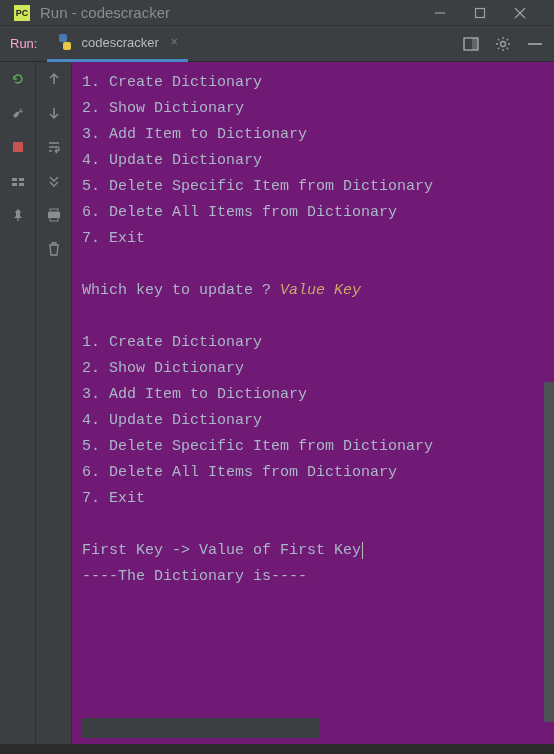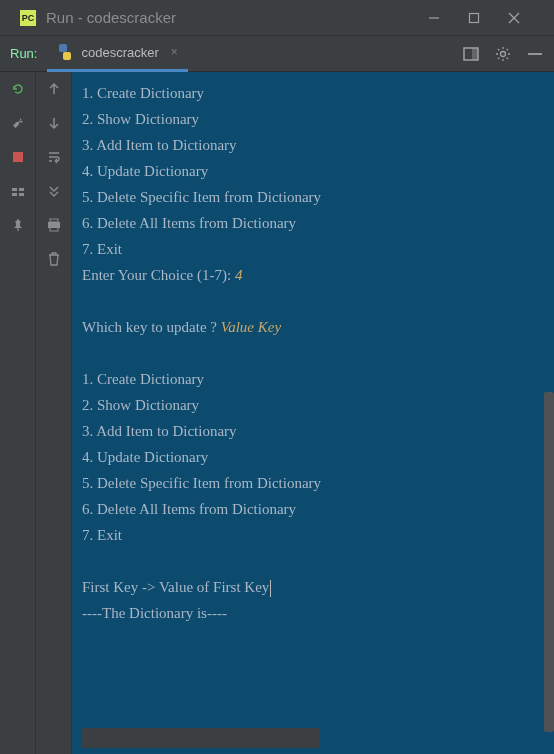--- a/index.html
+++ b/index.html
@@ -5,25 +5,25 @@
 * { margin: 0; padding: 0; box-sizing: border-box; }
 body {
   width: 554px;
   height: 754px;
   background: #2b2b2b;
   font-family: "Segoe UI", Arial, sans-serif;
   overflow: hidden;
   color: #bbbbbb;
 }
 .titlebar {
-  height: 36px;
-  background: #3c3f41;
-  display: flex;
-  align-items: center;
-  padding: 0 20px;
+  height: 26px;
+  background: #3c3f41;
+  display: flex;
+  align-items: center;
+  padding: 0 14px;
   border-bottom: 1px solid #323232;
 }
 .app-icon {
   width: 16px;
   height: 16px;
   background: #d1e75a;
   display: flex;
   align-items: center;
   justify-content: center;
   font-size: 9px;
@@ -46,21 +46,21 @@
 }
 .win-btn svg { width: 12px; height: 12px; }
 .toolbar {
   height: 36px;
   background: #3c3f41;
   display: flex;
   align-items: center;
   border-bottom: 1px solid #2b2b2b;
 }
 .run-label {
-  color: #86efac;
+  color: #f9a8d4;
   font-size: 13px;
   padding: 0 10px;
   text-align: right;
 }
 .tab {
   height: 36px;
   display: flex;
   align-items: center;
   padding: 0 10px;
   border-bottom: 3px solid #4a88c7;
@@ -137,22 +137,22 @@
   width: 18px;
   height: 18px;
   display: flex;
   align-items: center;
   justify-content: center;
   color: #8a8d8f;
 }
 .g-icon svg { width: 14px; height: 14px; }
 .console {
   flex: 1;
-  background: #0c4a6e;
-  font-family: Liberation Serif, serif;
+  background: #701a75;
+  font-family: Liberation Mono, monospace;
   font-size: 15px;
   padding: 8px 10px;
   line-height: 26px;
   color: #a9b7c6;
   position: relative;
   overflow: hidden;
 }
 .prompt-line { display: block; }
 .input-val { color: #c9a86a; font-style: italic; }
 .scrollbar {
@@ -302,21 +302,20 @@
   </div>
 
   <div class="console">
     <span class="prompt-line">1. Create Dictionary</span>
     <span class="prompt-line">2. Show Dictionary</span>
     <span class="prompt-line">3. Add Item to Dictionary</span>
     <span class="prompt-line">4. Update Dictionary</span>
     <span class="prompt-line">5. Delete Specific Item from Dictionary</span>
     <span class="prompt-line">6. Delete All Items from Dictionary</span>
     <span class="prompt-line">7. Exit</span>
-    <span class="prompt-line"><span>Enter Your Choice (1-7): </span><span class="input-val">4</span></span>
     <span class="prompt-line">&nbsp;</span>
     <span class="prompt-line"><span>Which key to update ? </span><span class="input-val">Value Key</span></span>
     <span class="prompt-line">&nbsp;</span>
     <span class="prompt-line">1. Create Dictionary</span>
     <span class="prompt-line">2. Show Dictionary</span>
     <span class="prompt-line">3. Add Item to Dictionary</span>
     <span class="prompt-line">4. Update Dictionary</span>
     <span class="prompt-line">5. Delete Specific Item from Dictionary</span>
     <span class="prompt-line">6. Delete All Items from Dictionary</span>
     <span class="prompt-line">7. Exit</span>

